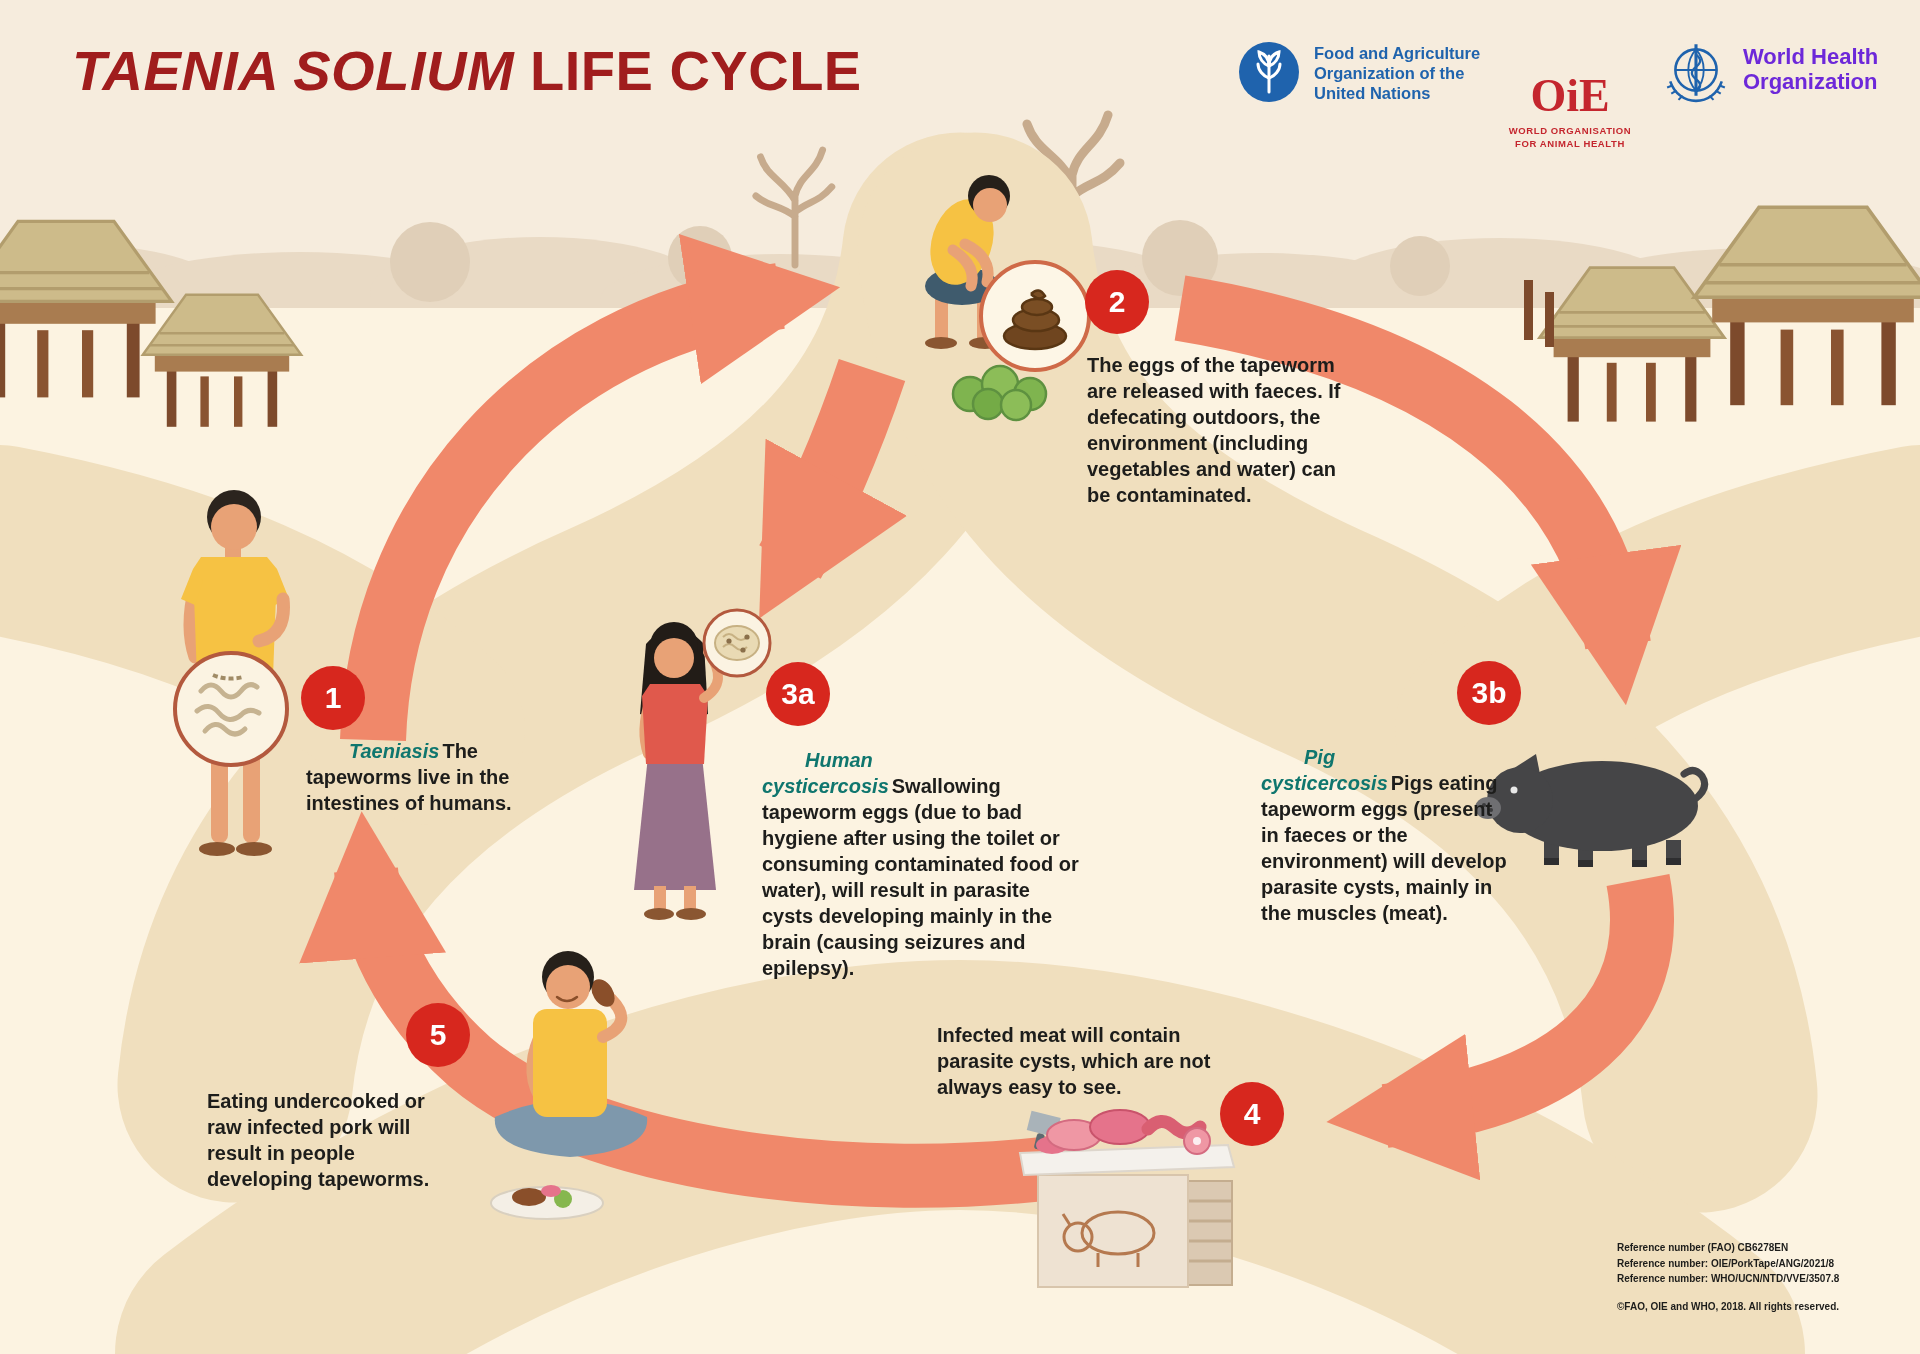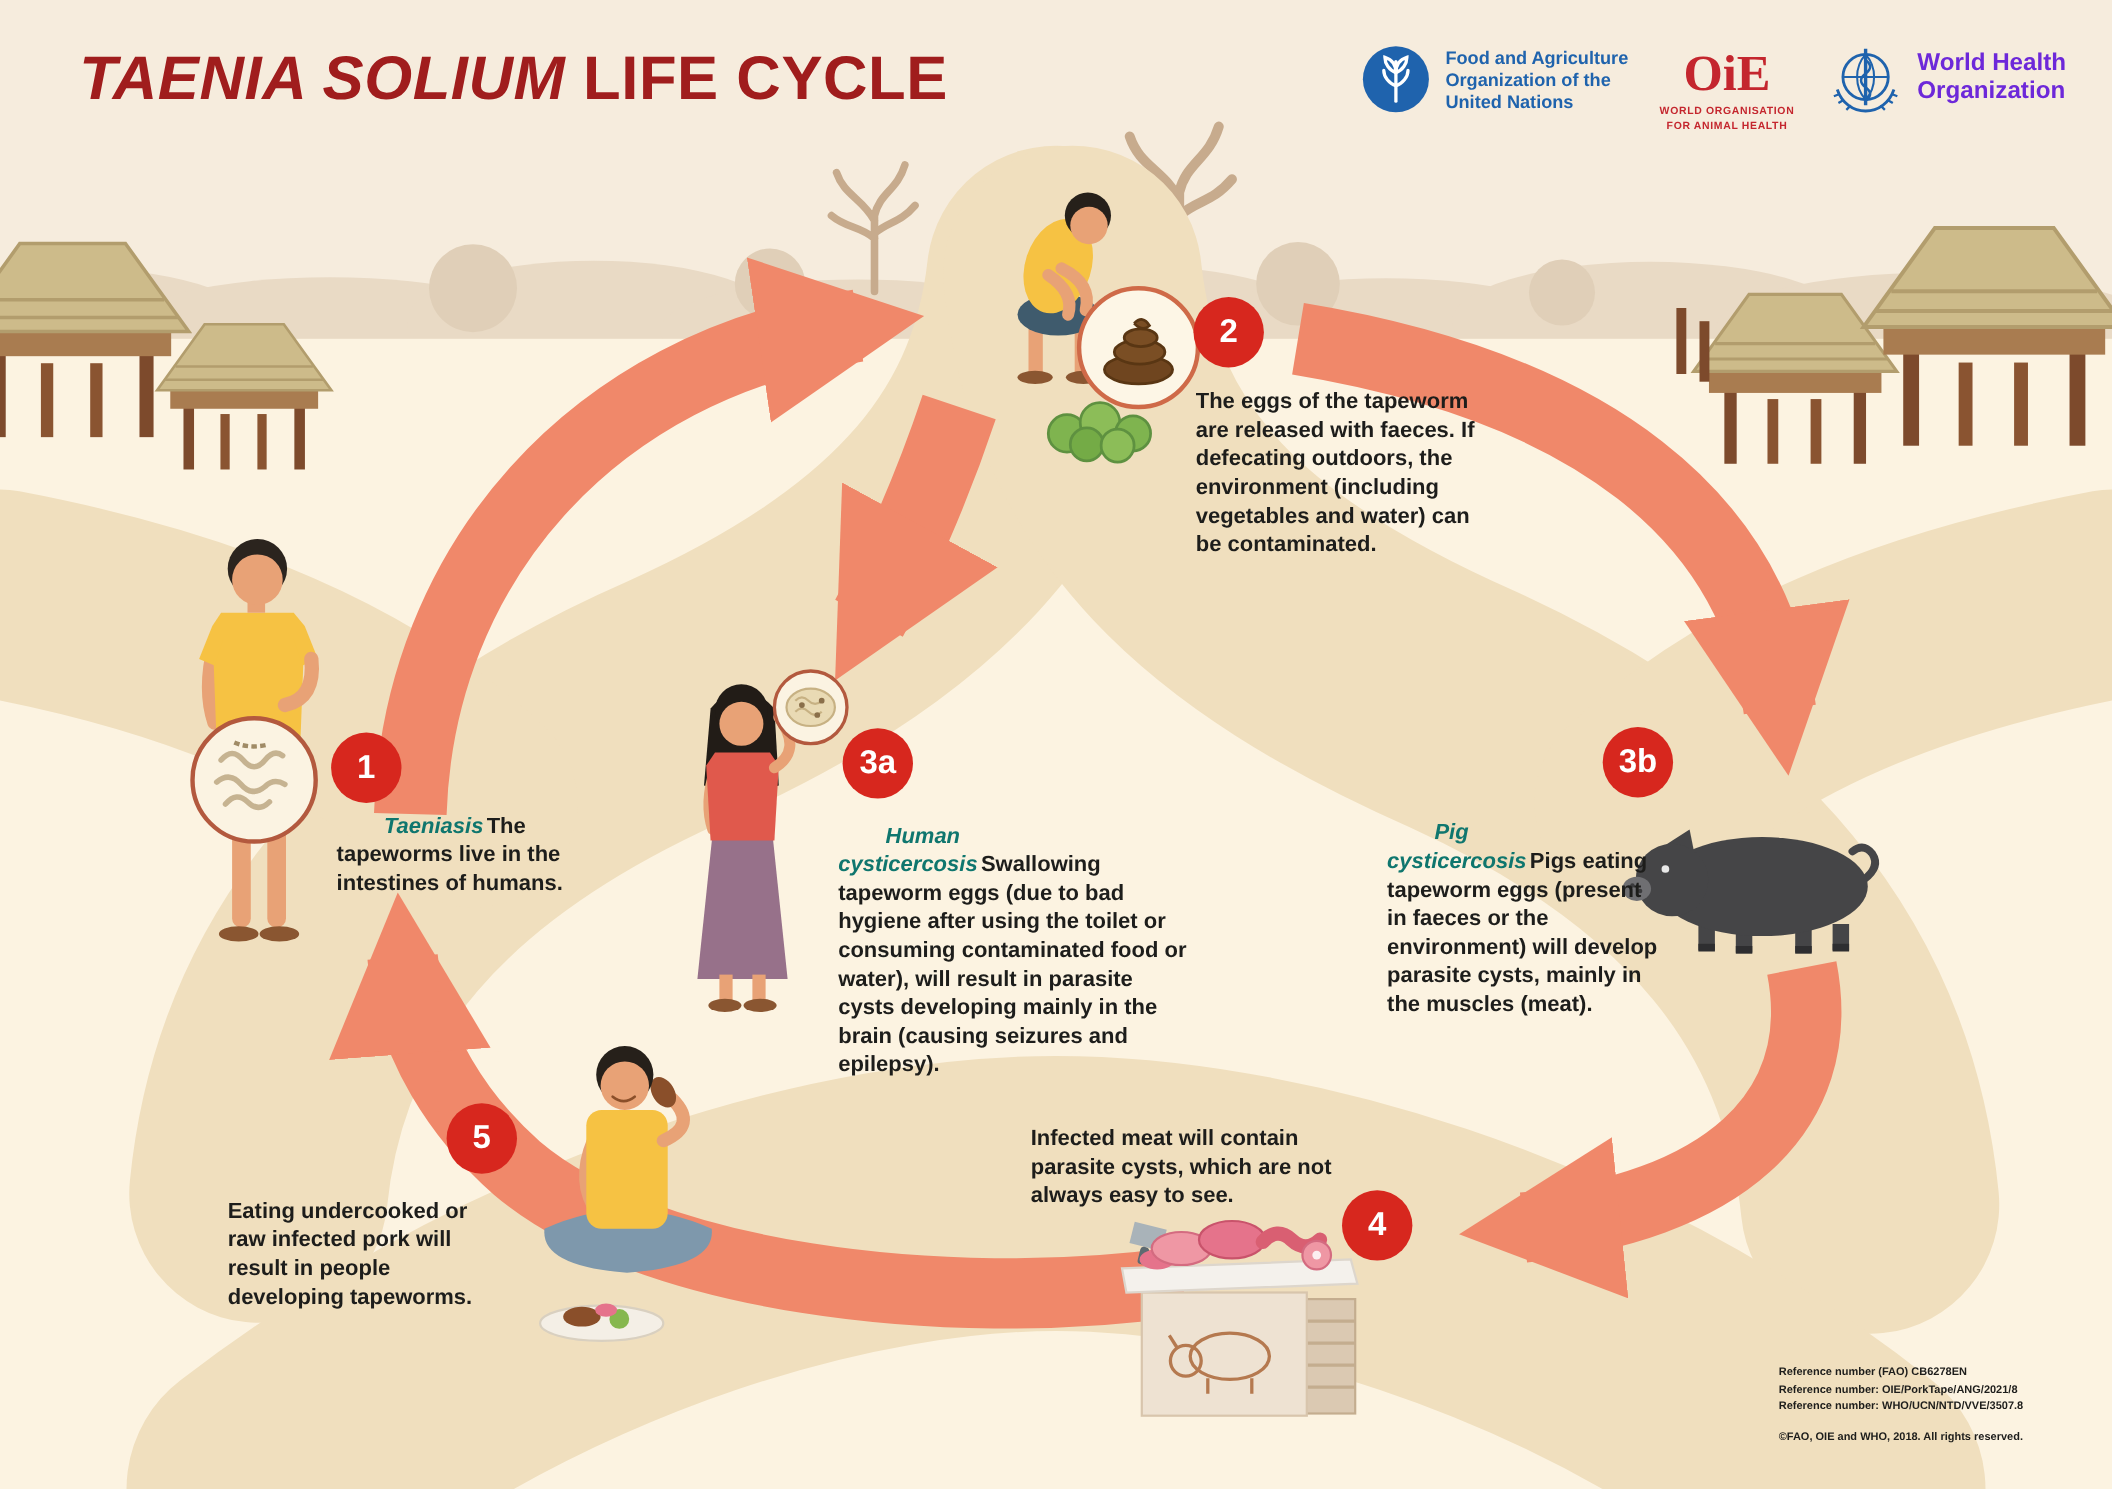--- a/index.html
+++ b/index.html
@@ -15,21 +15,21 @@
            font-weight:bold; font-size:30px; display:flex; align-items:center; justify-content:center; }
 
   .step-text { position:absolute; font-size:20px; font-weight:bold; color:#1d1d1b; line-height:1.3; }
   .step-text .lead { color:#0f766e; font-style:italic; margin-right:3px;margin-left:43px; }
   .step-text .lead:empty { display:none; margin:0; }
 
   .logo { position:absolute; display:flex; gap:13px; align-items:flex-start; }
   .logo-text { white-space:pre-line; font-weight:bold; }
   .fao-text { color:#1f63ad; font-size:16.5px; line-height:1.2; padding-top:4px; }
   .who-text { color:#6d28d9; font-size:22px; line-height:1.12; padding-top:9px; }
-  .oie-block { position:absolute; text-align:center; color:#c4262e; }
+  .oie-block { position:absolute; text-align:center; color:#c4262e;margin-top:29px; }
   .oie-acronym { font-family:"Liberation Serif", serif; font-size:46px; font-weight:bold; line-height:1; }
   .oie-sub { font-size:9.5px; font-weight:bold; letter-spacing:.6px; white-space:pre-line; margin-top:5px; line-height:1.4; }
 
   .footer { position:absolute; left:1617px; top:1240px; font-size:10px; font-weight:bold; color:#1d1d1b; line-height:1.55; }
   .footer .copyright { margin-top:12px; }
 </style>
 </head>
 <body>
 
 <div class="canvas">

